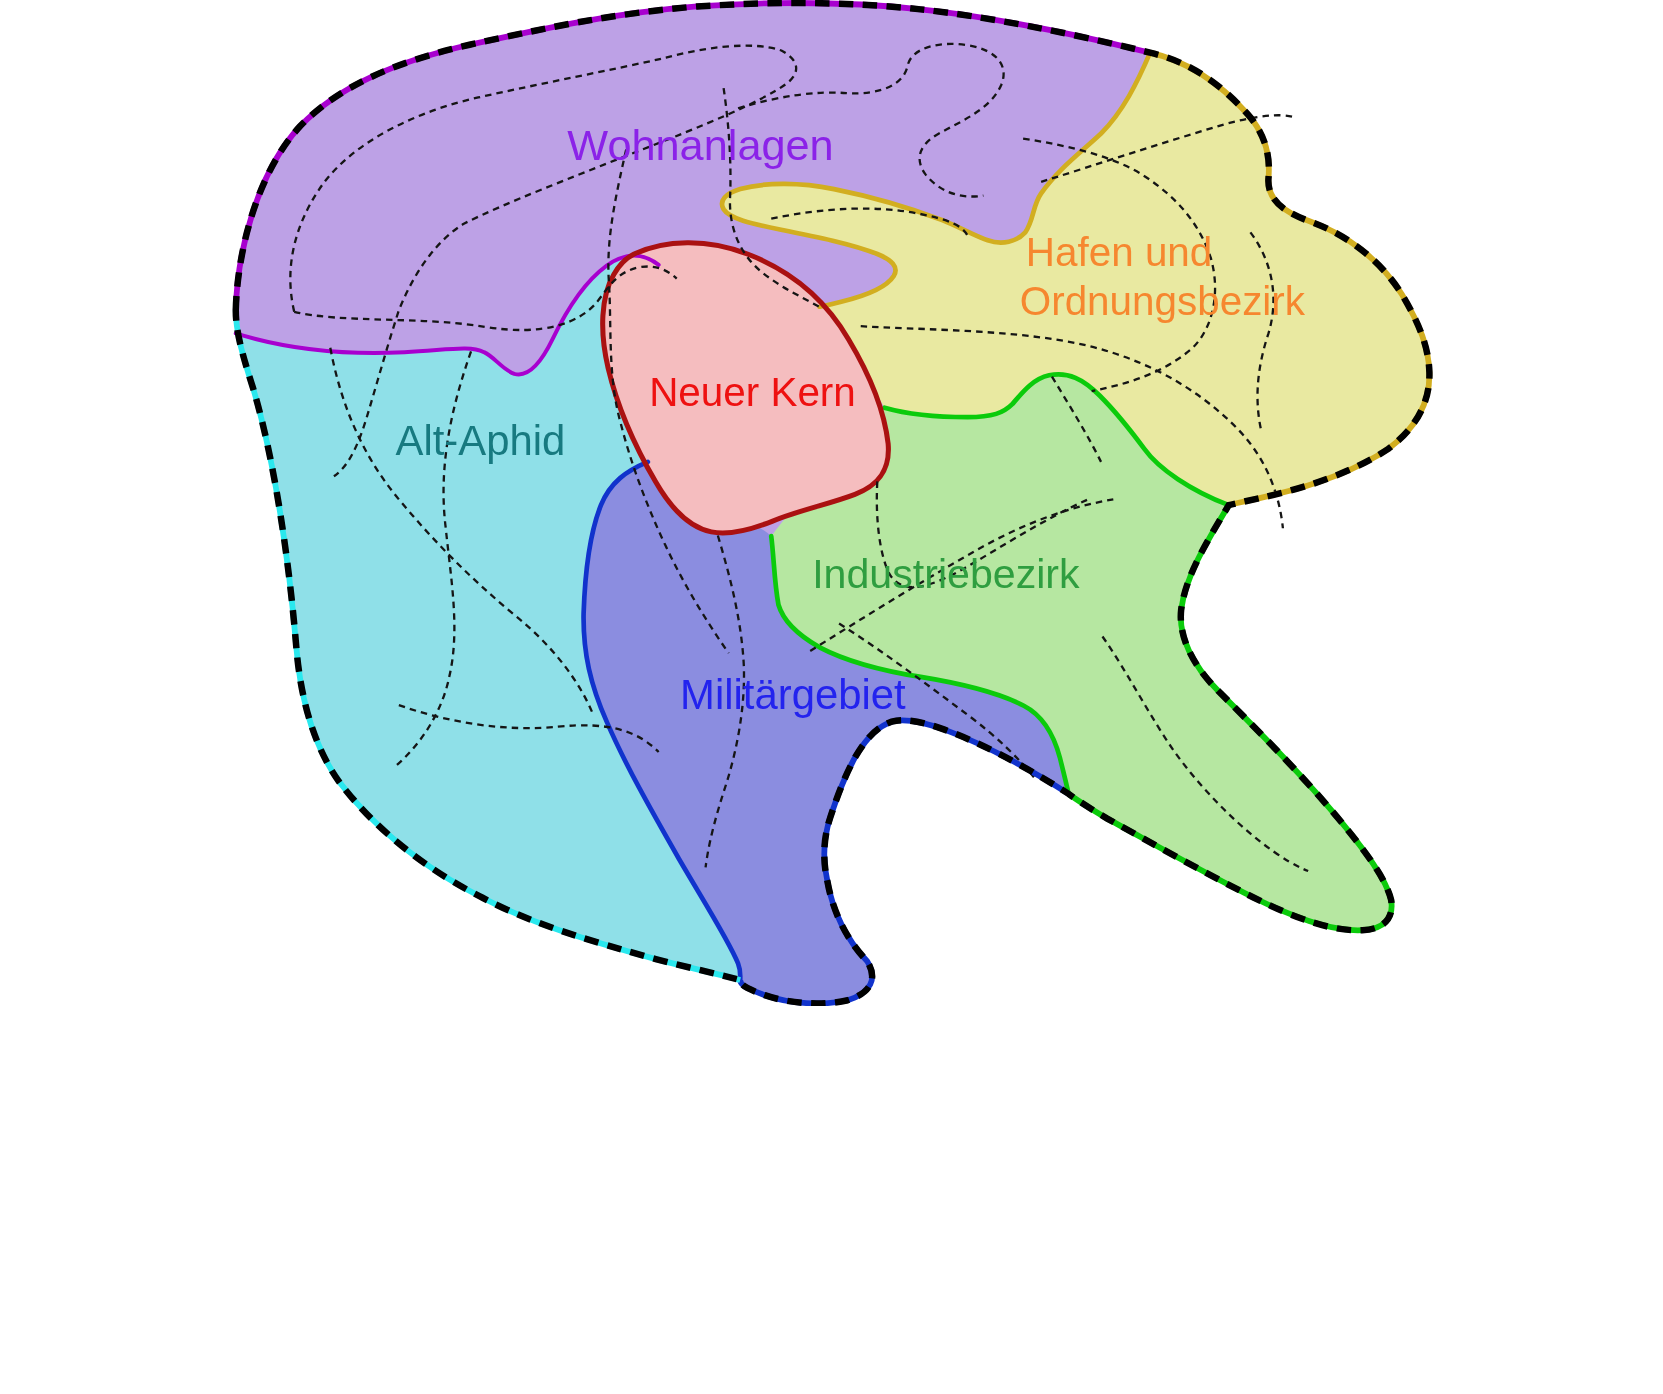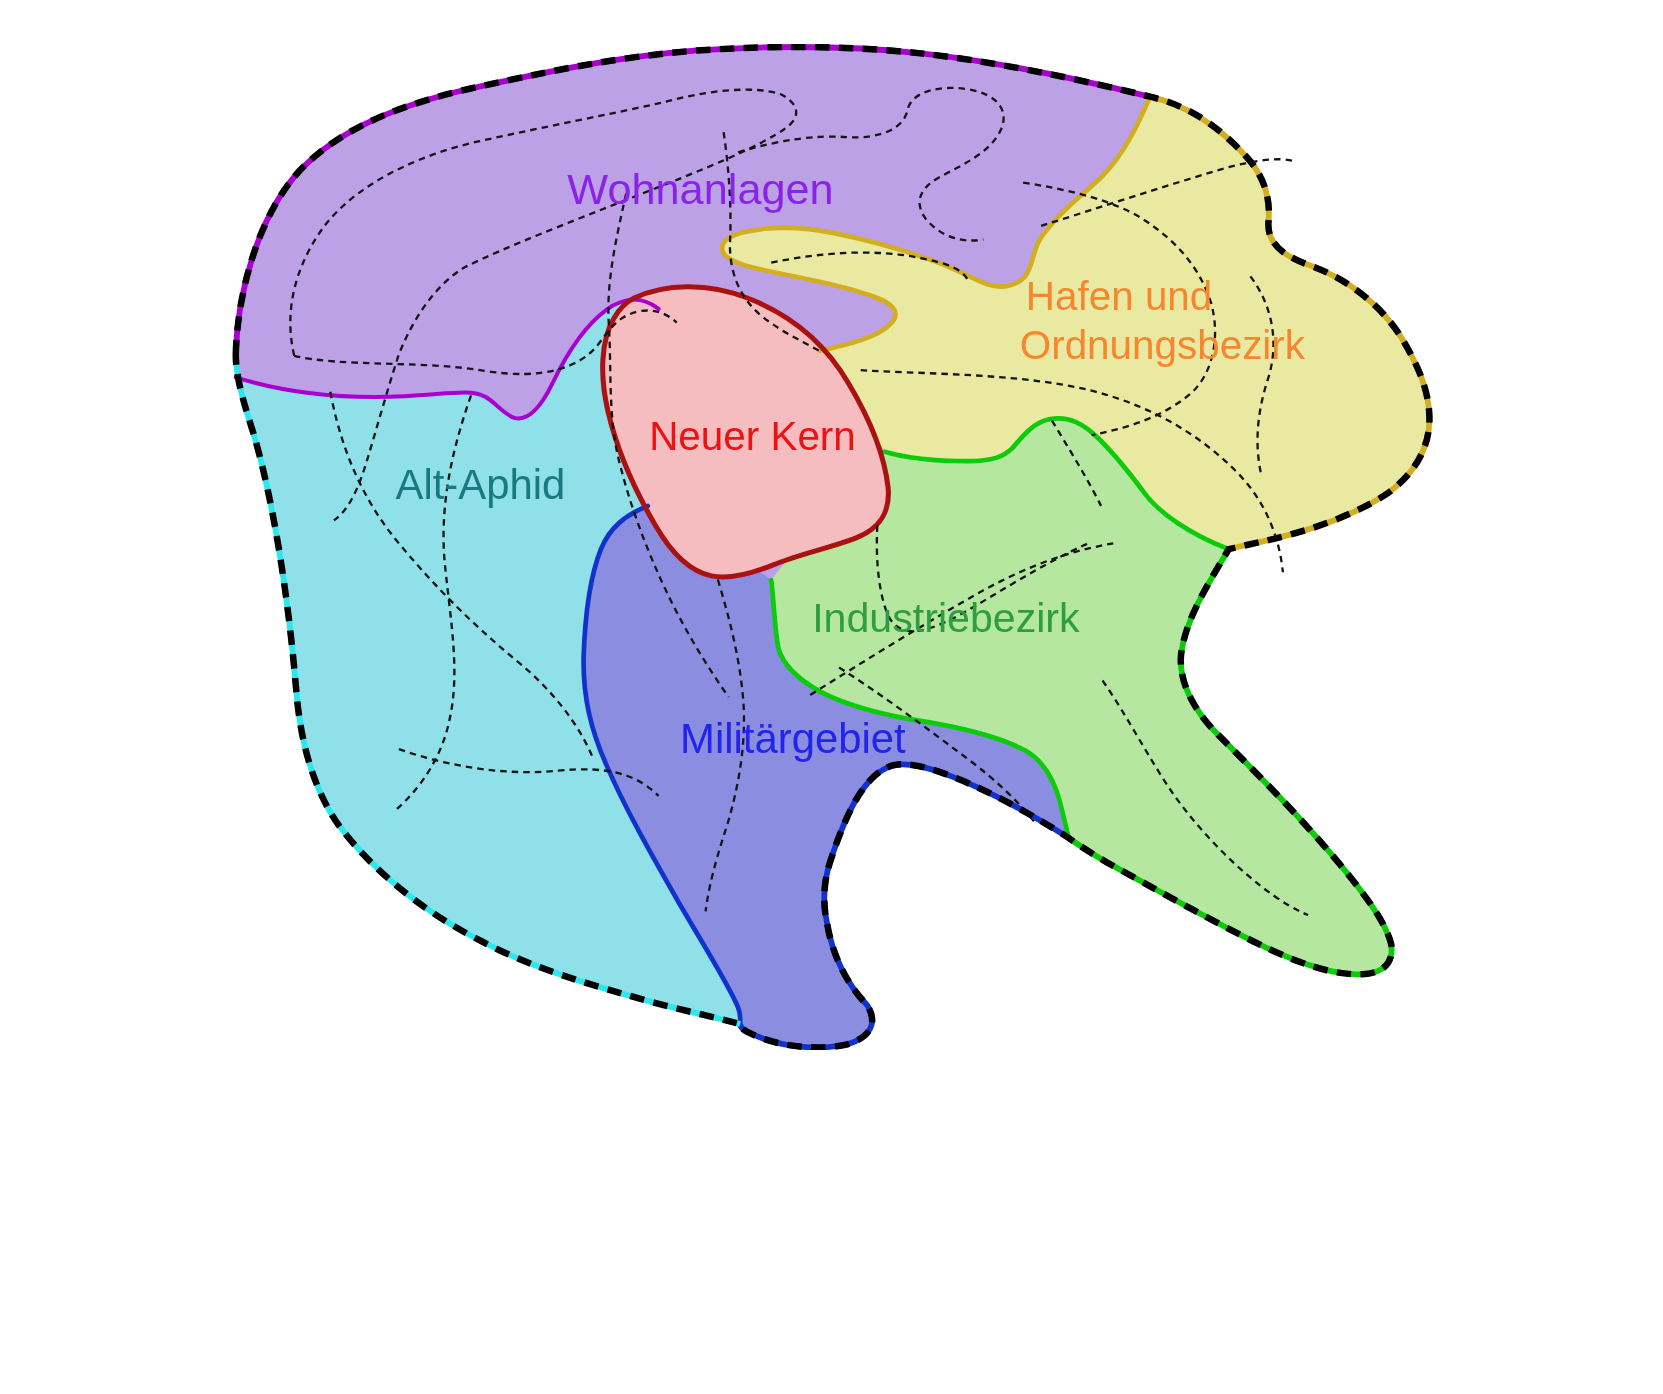--- a/index.html
+++ b/index.html
@@ -1,16 +1,16 @@
 <!DOCTYPE html>
 <html><head>
 <meta charset="utf-8">
 <style>
   html,body{margin:0;padding:0;background:#fff;}
-  .map-stage{width:1663px;height:1006px;position:relative;font-family:"Liberation Sans",sans-serif;margin-top:44px;}
+  .map-stage{width:1663px;height:1006px;position:relative;font-family:"Liberation Sans",sans-serif;}
   svg{display:block;width:100%;height:100%;}
   .region-label{font-family:"Liberation Sans","DejaVu Sans",sans-serif;text-anchor:middle;}
   .road{fill:none;stroke-width:3.2;stroke-dasharray:9 7;stroke-linecap:butt;}
   .boundary{fill:none;stroke-linecap:round;stroke-linejoin:round;}
   .outer-underlay{fill:none;stroke-width:8;stroke-linecap:butt;}
   .outer-dash{fill:none;stroke-width:9;stroke-dasharray:20 13;stroke-linecap:butt;}
 </style>
 </head>
 <body>
 

